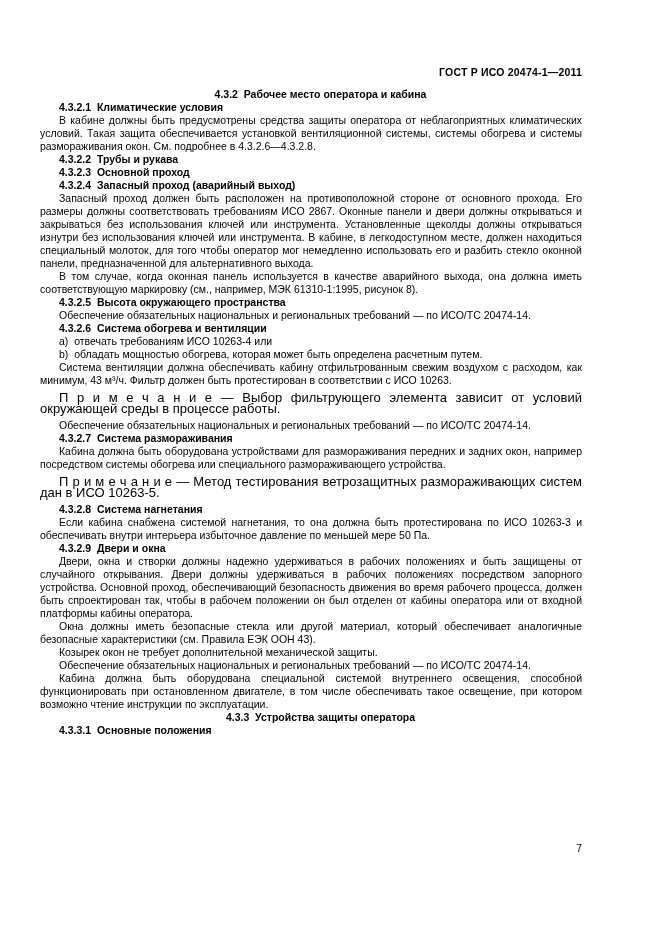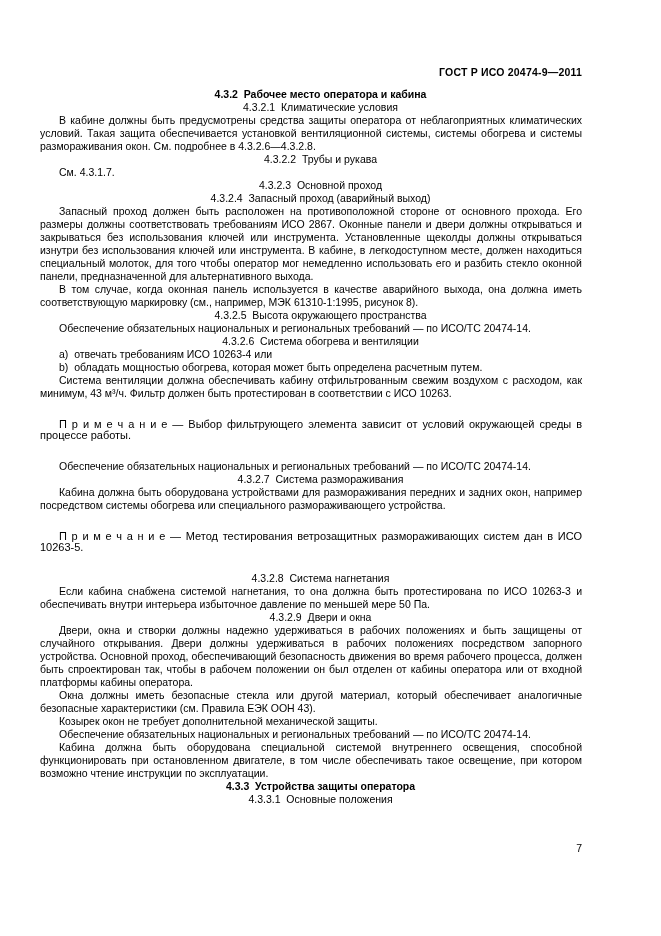--- a/index.html
+++ b/index.html
@@ -35,50 +35,50 @@
     text-align: justify;
     text-indent: 19px;
     hyphens: auto;
   }
   .para.heading {
     font-weight: 700;
     text-align: center;
     hyphens: none;
   }
   .para.sub {
-    text-align: center;
+    text-align: left;
     hyphens: none;
+    font-weight: bold;
   }
   .para.note {
-    font-size: 11px;
+    font-size: 13px;
     line-height: 11px;
-    margin: 19px 0;
+    margin: 5px 0;
   }
   .doc-footer {
     position: absolute;
     top: 842px; left: 40px; width: 542px;
     text-align: right;
     font-size: 10.5px;
   }
 </style>
 </head>
 <body>
 
 <div class="page">
 
   <header class="doc-header">
-    <span>ГОСТ Р ИСО 20474-9—2011</span>
+    <span>ГОСТ Р ИСО 20474-1—2011</span>
   </header>
 
   <main class="doc-body" id="doc-body">
       <p class="para heading">4.3.2&nbsp;&nbsp;Рабочее место оператора и кабина</p>
       <p class="para sub">4.3.2.1&nbsp;&nbsp;Климатические условия</p>
       <p class="para body">В кабине должны быть предусмотрены средства защиты оператора от неблагоприятных климатических условий. Такая защита обеспечивается установкой вентиляционной системы, системы обогрева и системы размораживания окон. См. подробнее в 4.3.2.6—4.3.2.8.</p>
       <p class="para sub">4.3.2.2&nbsp;&nbsp;Трубы и рукава</p>
-      <p class="para body">См. 4.3.1.7.</p>
       <p class="para sub">4.3.2.3&nbsp;&nbsp;Основной проход</p>
       <p class="para sub">4.3.2.4&nbsp;&nbsp;Запасный проход (аварийный выход)</p>
       <p class="para body">Запасный проход должен быть расположен на противоположной стороне от основного прохода. Его размеры должны соответствовать требованиям ИСО 2867. Оконные панели и двери должны открываться и закрываться без использования ключей или инструмента. Установленные щеколды должны открываться изнутри без использования ключей или инструмента. В кабине, в легкодоступном месте, должен находиться специальный молоток, для того чтобы оператор мог немедленно использовать его и разбить стекло оконной панели, предназначенной для альтернативного выхода.</p>
       <p class="para body">В том случае, когда оконная панель используется в качестве аварийного выхода, она должна иметь соответствующую маркировку (см., например, МЭК 61310-1:1995, рисунок 8).</p>
       <p class="para sub">4.3.2.5&nbsp;&nbsp;Высота окружающего пространства</p>
       <p class="para body">Обеспечение обязательных национальных и региональных требований — по ИСО/ТС 20474-14.</p>
       <p class="para sub">4.3.2.6&nbsp;&nbsp;Система обогрева и вентиляции</p>
       <p class="para body">a)&nbsp;&nbsp;отвечать требованиям ИСО 10263-4 или</p>
       <p class="para body">b)&nbsp;&nbsp;обладать мощностью обогрева, которая может быть определена расчетным путем.</p>
       <p class="para body">Система вентиляции должна обеспечивать кабину отфильтрованным свежим воздухом с расходом, как минимум, 43 м³/ч. Фильтр должен быть протестирован в соответствии с ИСО 10263.</p>

